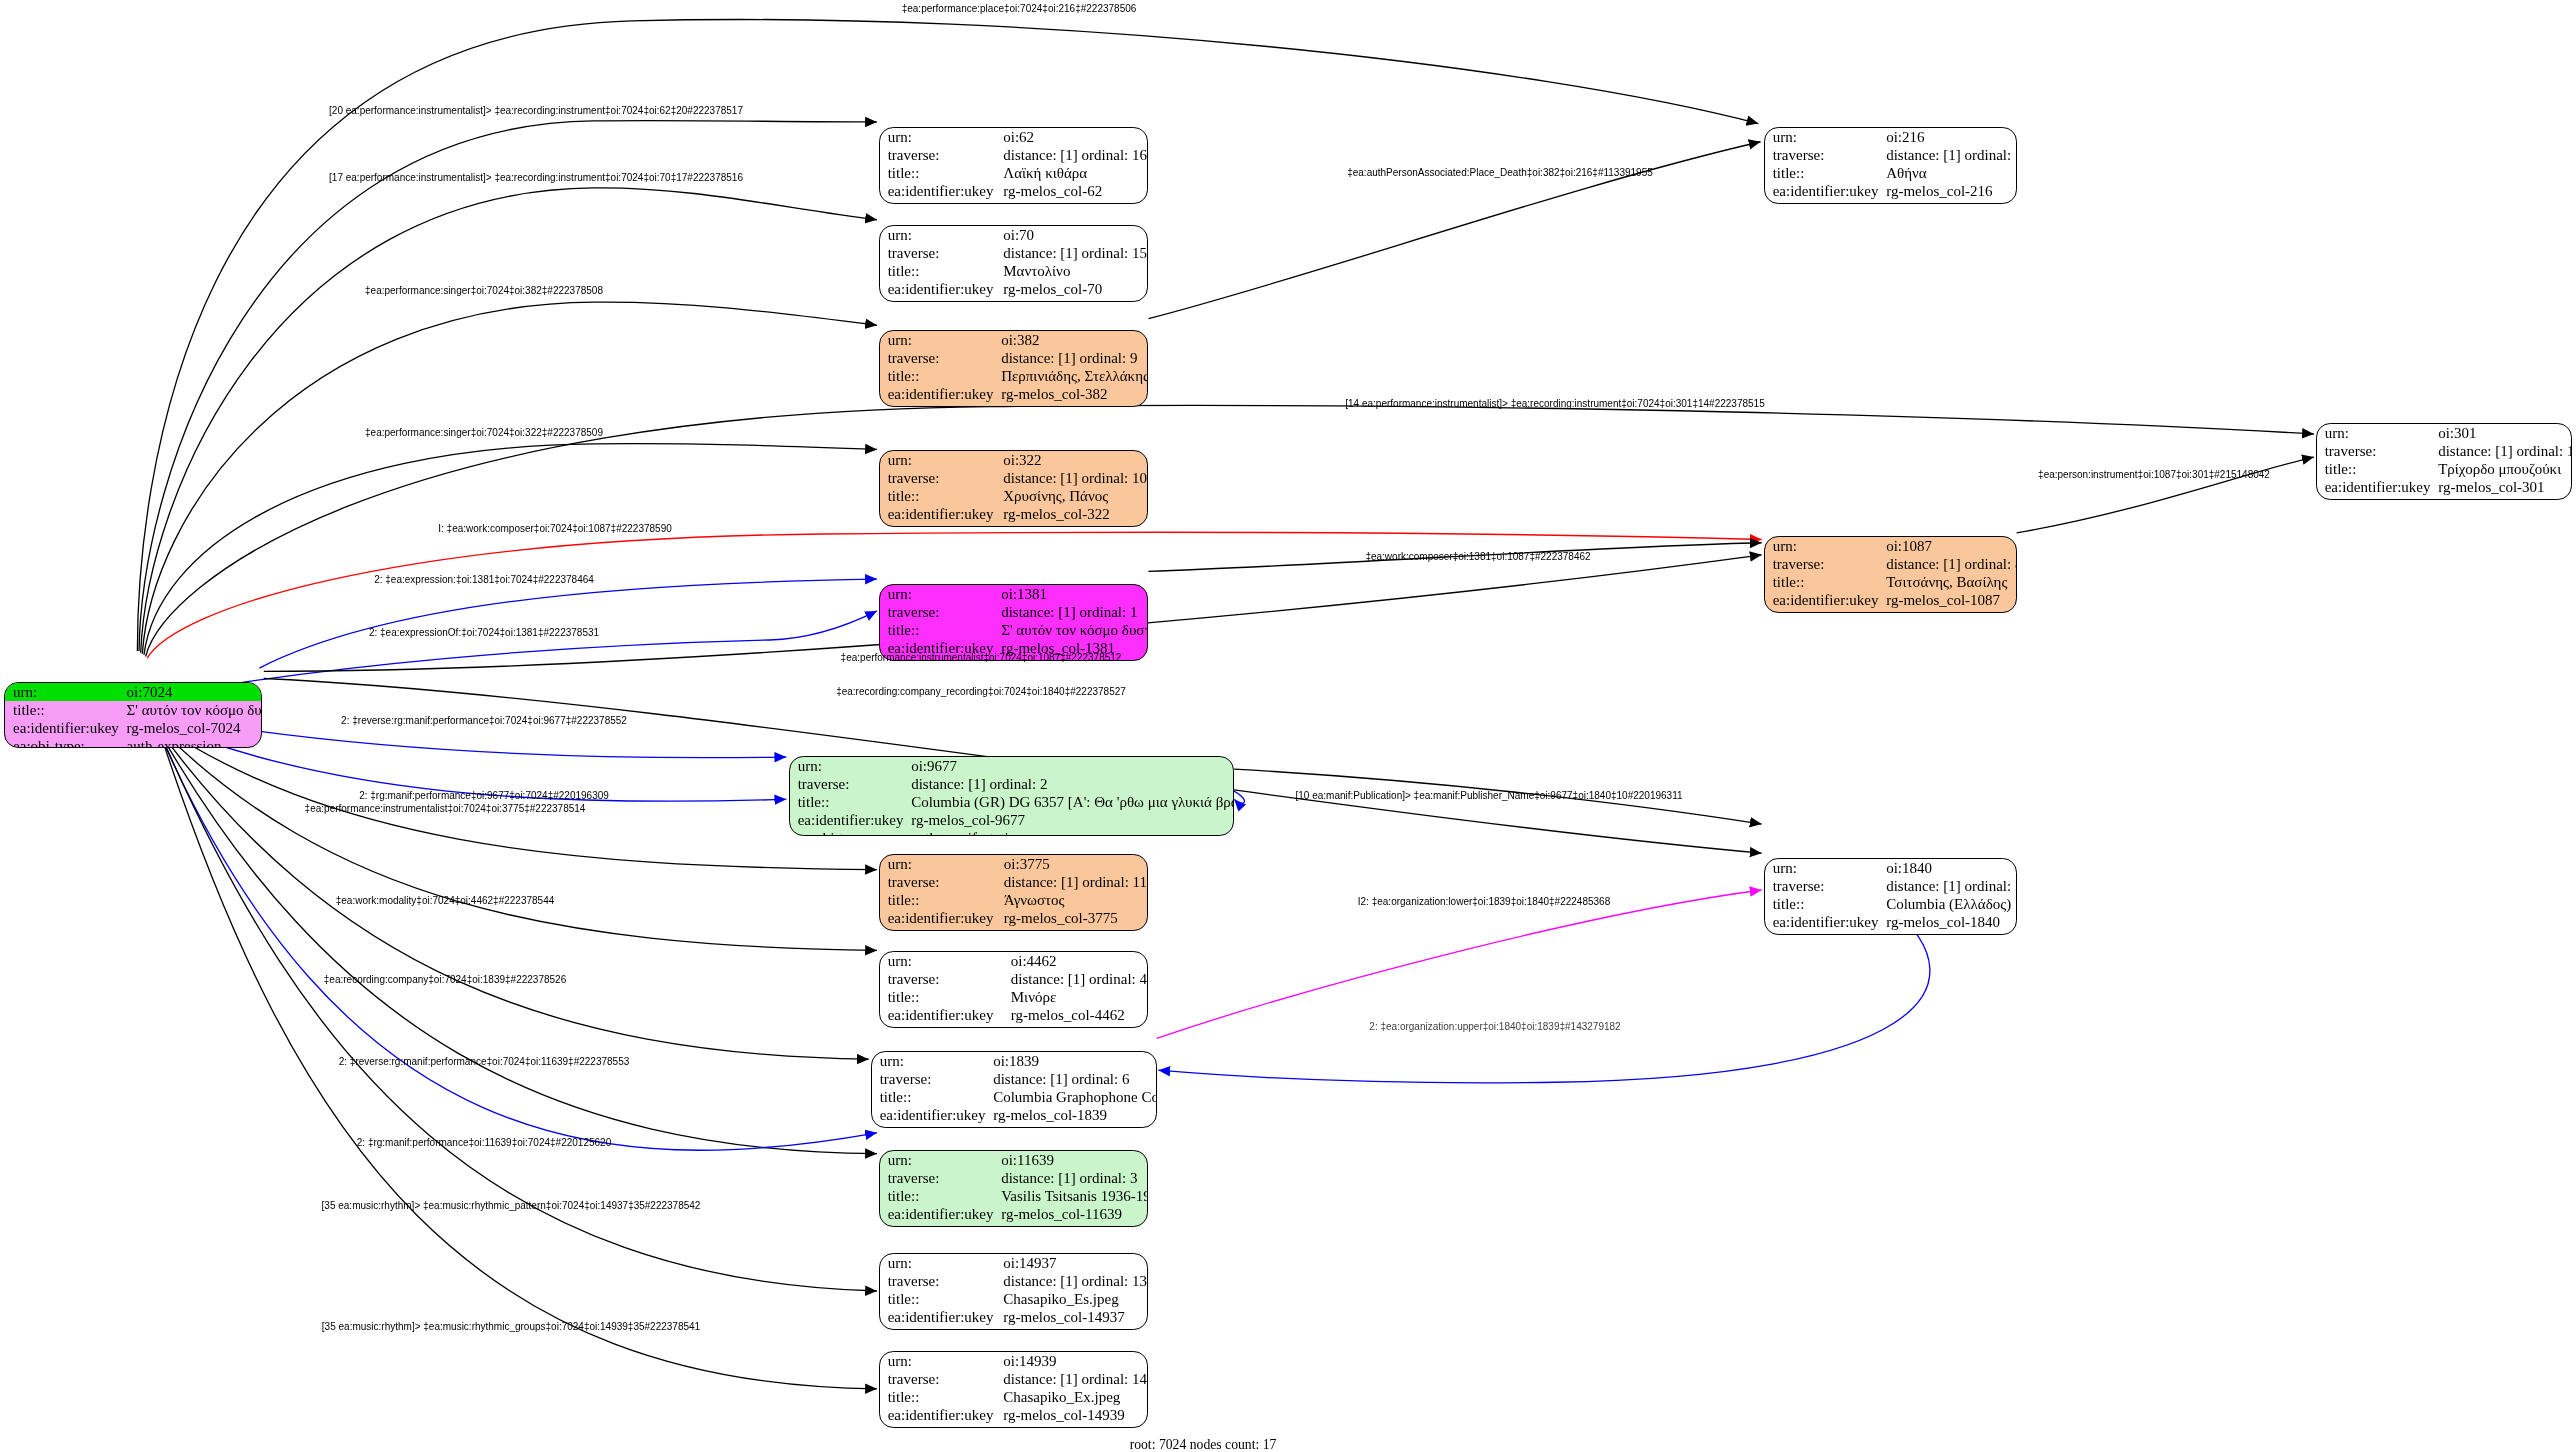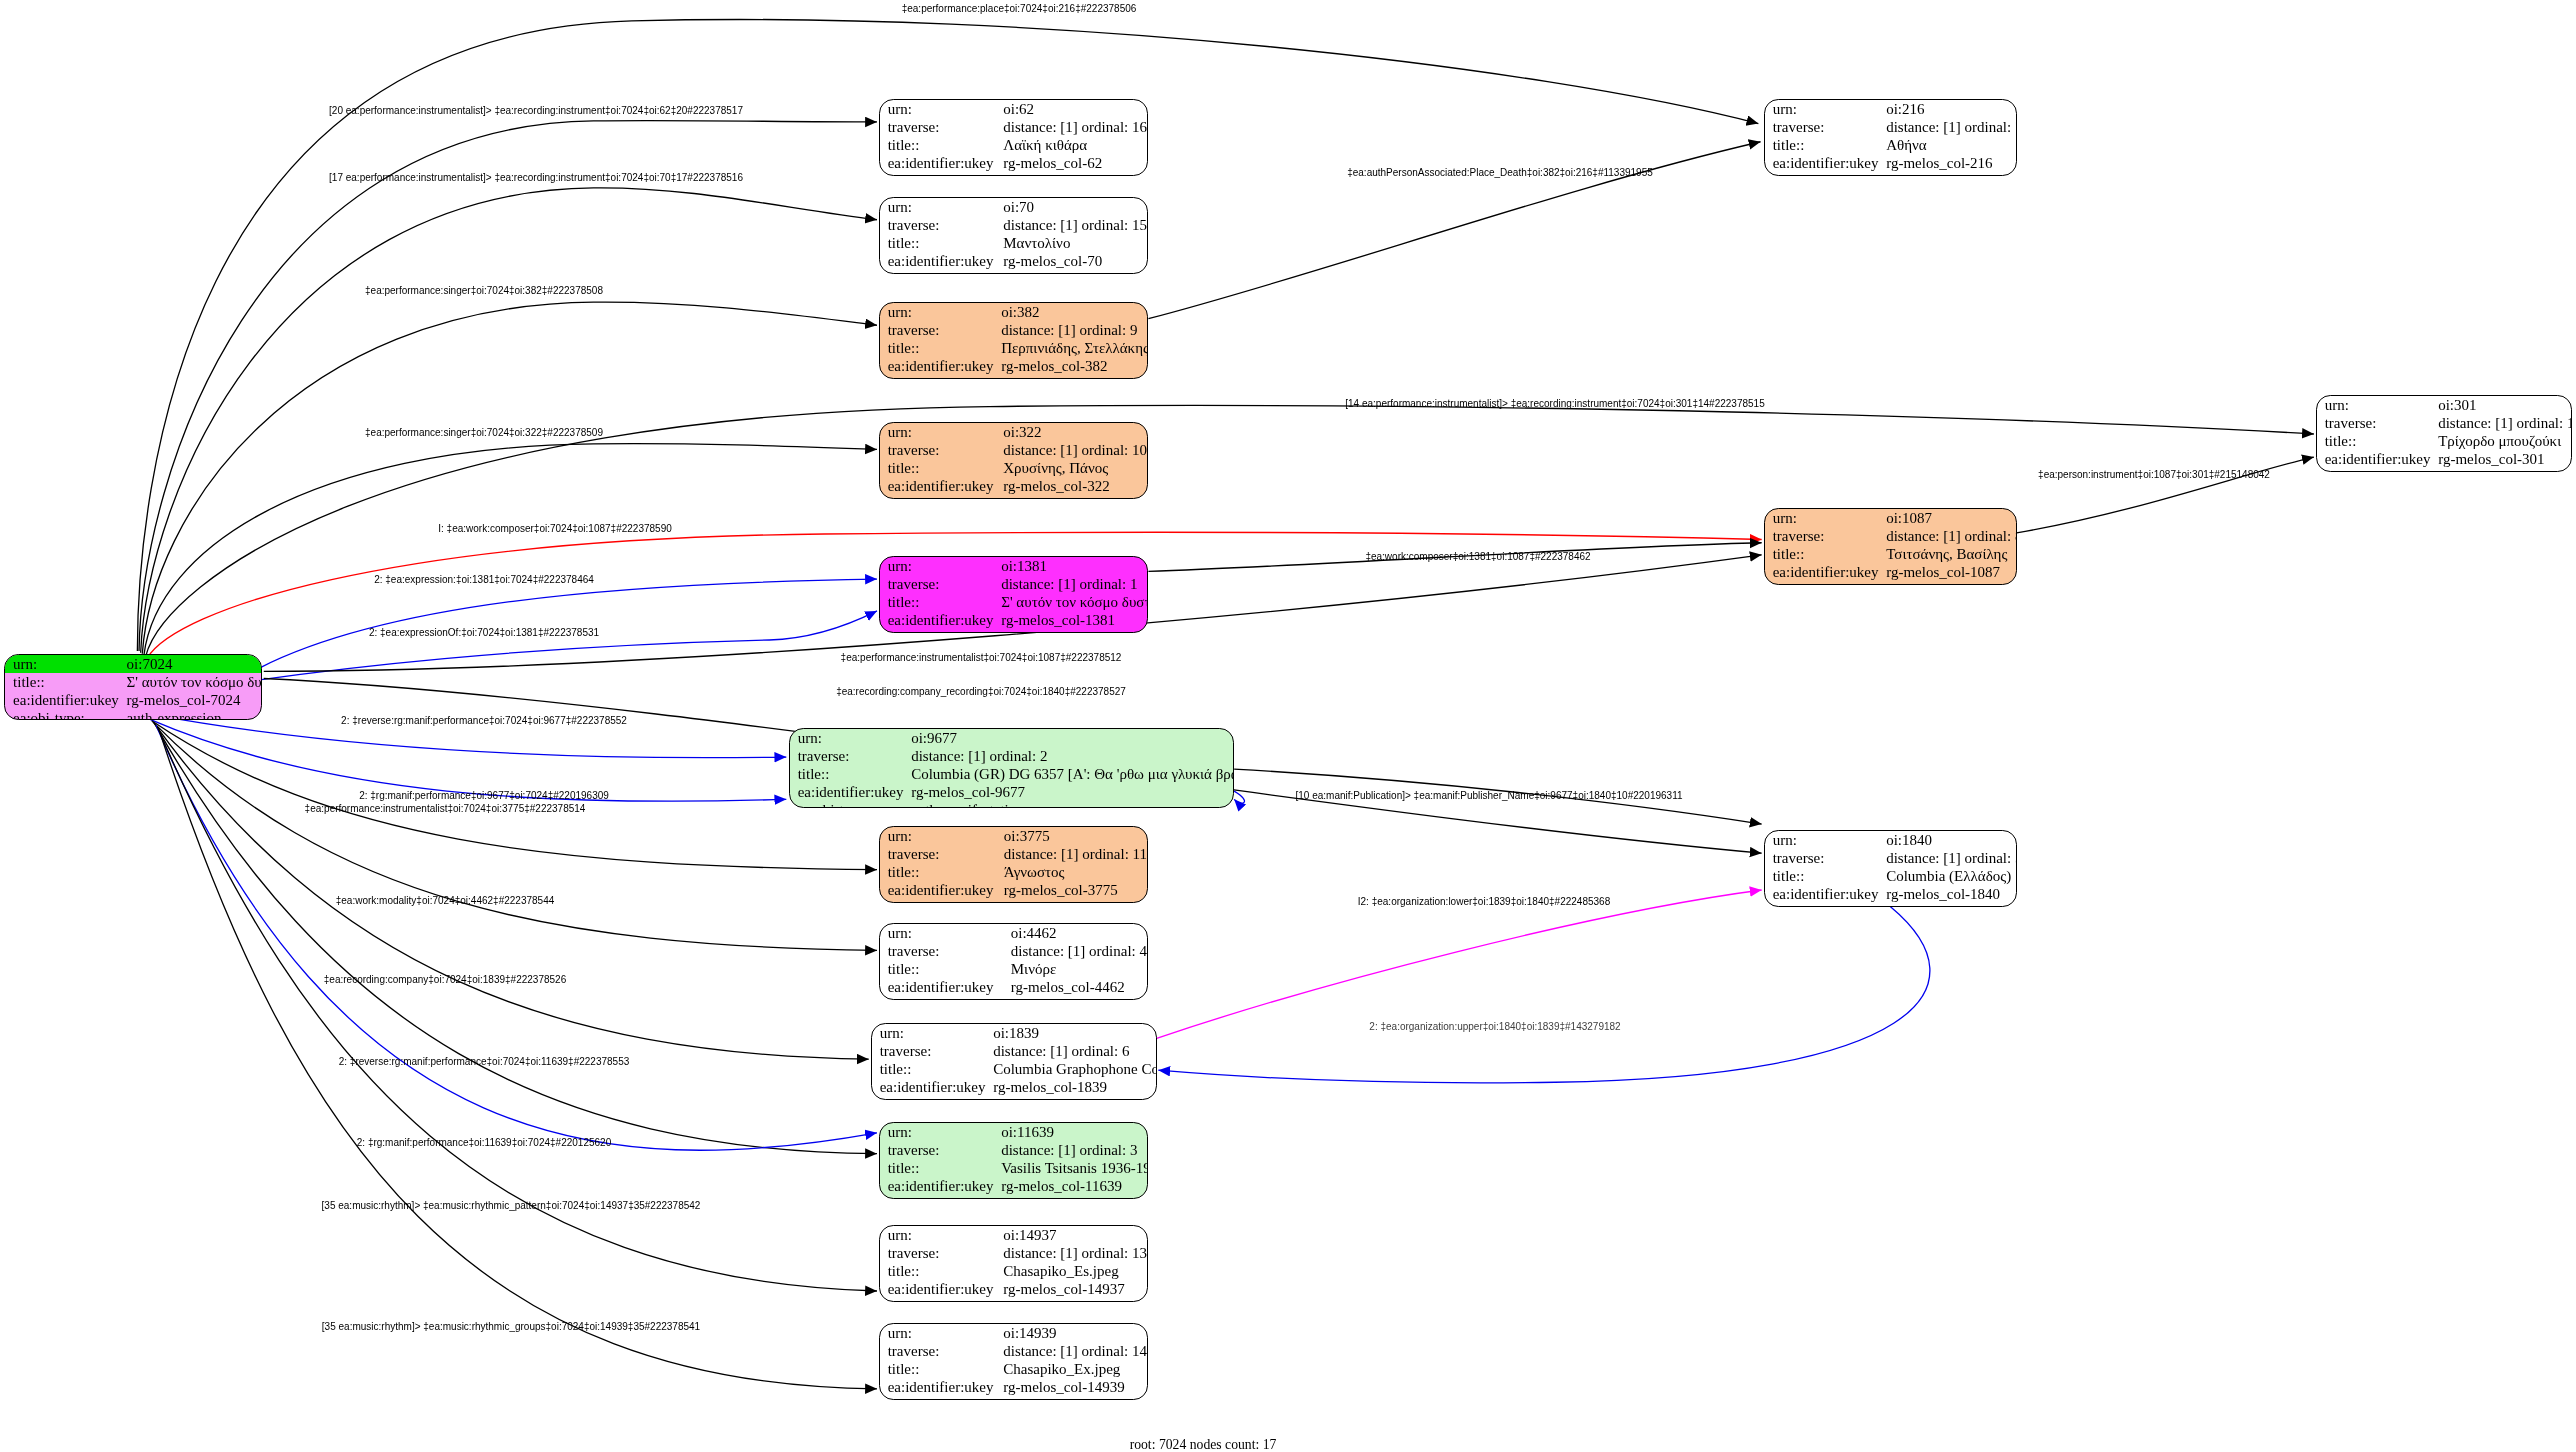--- a/index.html
+++ b/index.html
@@ -1,20 +1,20 @@
 <!DOCTYPE html>
 <html style="font-size:8.8px"><head>
 <meta charset="utf-8">
 <style>
   html,body{margin:0;padding:0;background:#ffffff;}
   body{font-family:"Liberation Serif","DejaVu Serif",serif;}
   #stage{position:relative;width:2576px;height:1452px;background:#fff;overflow:hidden;}
   #edges{position:absolute;left:0;top:0;width:2576px;height:1452px;}
   .node{position:absolute;border:1.6px solid #000;border-radius:14.3px;box-sizing:border-box;
-        background:#fff;overflow:hidden;}
+        background:#fff;overflow:hidden;margin-top:28px;}
   .node table{border-collapse:collapse;width:100%;height:100%;}
   .node td{font-size:15px;line-height:1.0;padding:1.6px 0 1.6px 7.7px;white-space:nowrap;color:#000;
            font-family:"Liberation Serif","DejaVu Serif",serif;}
   .node td.k{width:126px;}
   .node td.v{}
   .hdr td{background:#00e000;}
   .nd-white{background:#ffffff;}
   .nd-orange{background:#fac69b;}
   .nd-green{background:#caf5ca;}
   .nd-pink{background:#f79cf7;}

